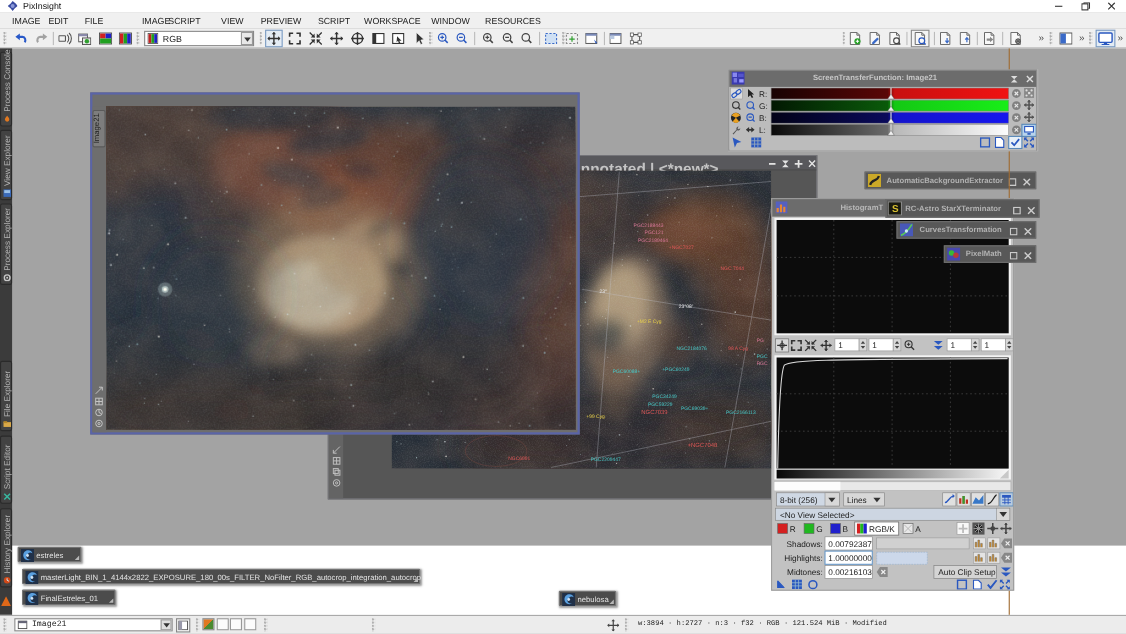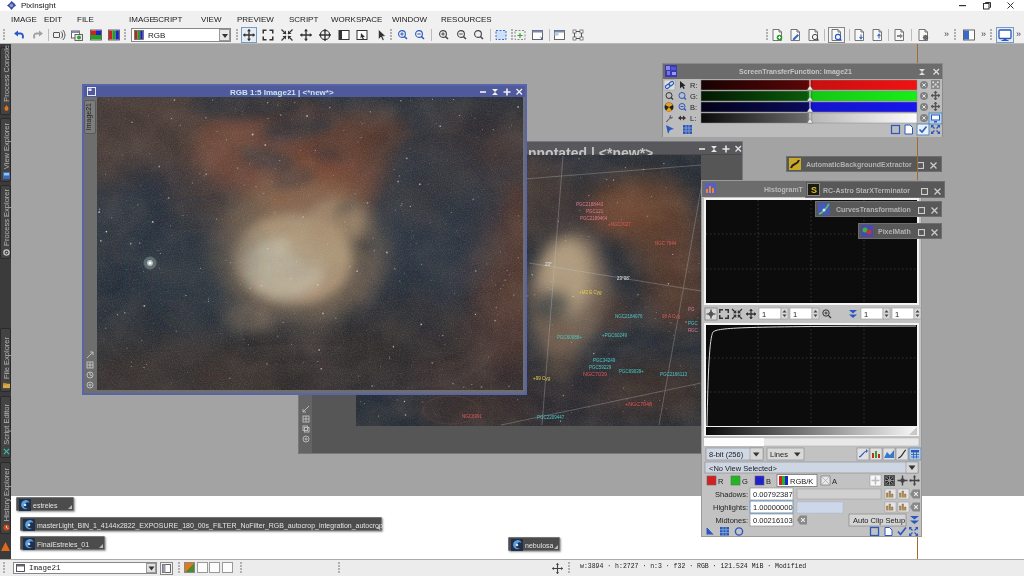--- a/index.html
+++ b/index.html
@@ -648,33 +648,20 @@
 <text x="304" y="221" fill="#48c8c8">PGC2166113</text>
 <text x="177" y="225" fill="#e8d04a">+99 Cyg</text>
 <text x="269" y="251" fill="#e05858" font-size="5.4">+NGC7048</text>
 <text x="106" y="263" fill="#e05858">NGC6991</text>
 <text x="181" y="264" fill="#48c8c8">PGC2209447</text>
 </g>
 </svg></div>
   </div>
 
   <div class="abs" id="win1" style="left:82px;top:84px;width:445px;height:311px;background:#6e6e6e;border:2px solid #5a64a8">
-    <div class="abs" style="left:0;top:0;width:441px;height:11px;background:#4f5a9c">
-      <svg class="abs" style="left:3px;top:1px" width="9" height="9" viewBox="0 0 9 9">
-          <rect x="0.5" y="0.5" width="8" height="8" fill="none" stroke="#e8e8ff" stroke-width="1"></rect>
-          <rect x="1.5" y="1.5" width="3" height="2.5" fill="#e8e8ff"></rect>
-        </svg>
-      <span class="abs" style="left:146px;top:1.5px;font-size:8px;font-weight:bold;color:#c9e4ef">RGB 1:5 Image21 | &lt;*new*&gt;</span>
-      <svg class="abs" style="left:396px;top:2px" width="44" height="8" viewBox="0 0 44 8">
-          <rect x="0" y="3.2" width="6" height="1.6" fill="#f0f0f0"></rect>
-          <path d="M12 1 L18 1 L15 4 Z M12 7 L18 7 L15 4 Z" fill="#f0f0f0"></path>
-          <path d="M27 0.5 L27 7.5 M23.5 4 L30.5 4" stroke="#f0f0f0" stroke-width="1.6"></path>
-          <path d="M36.5 1 L42 6.5 M42 1 L36.5 6.5" stroke="#f0f0f0" stroke-width="1.3"></path>
-        </svg>
-    </div>
     <div class="abs" style="left:0;top:11px;width:13px;height:296px;background:#6e6e6e">
       <div class="abs" style="left:0;top:3px;width:12px;height:34px;background:#7d7d7d;border:1px solid #5a5a5a;border-radius:2px">
         <span style="position:absolute;left:0px;top:2px;font-size:7px;color:#222;writing-mode:vertical-rl;transform:rotate(180deg)">Image21</span>
       </div>
       <svg class="abs" style="left:2px;top:254px" width="8" height="40" viewBox="0 0 8 40">
           <g stroke="#c4c4c4" fill="none" stroke-width="0.9">
 <path d="M1 7 L7 1 M7 1 L7 4 M7 1 L4 1"></path>
 <rect x="1" y="11" width="6" height="6"></rect>
             <path d="M4 11 L4 17 M1 14 L7 14"></path>
 <circle cx="4" cy="24" r="3"></circle>

